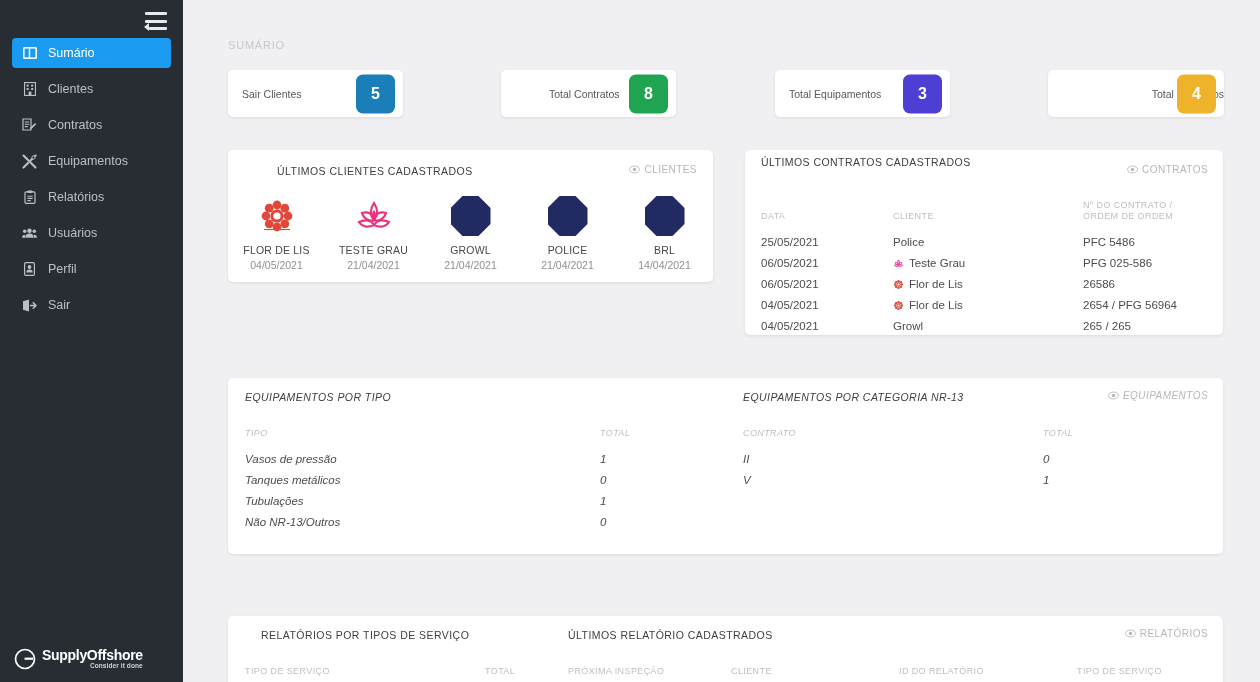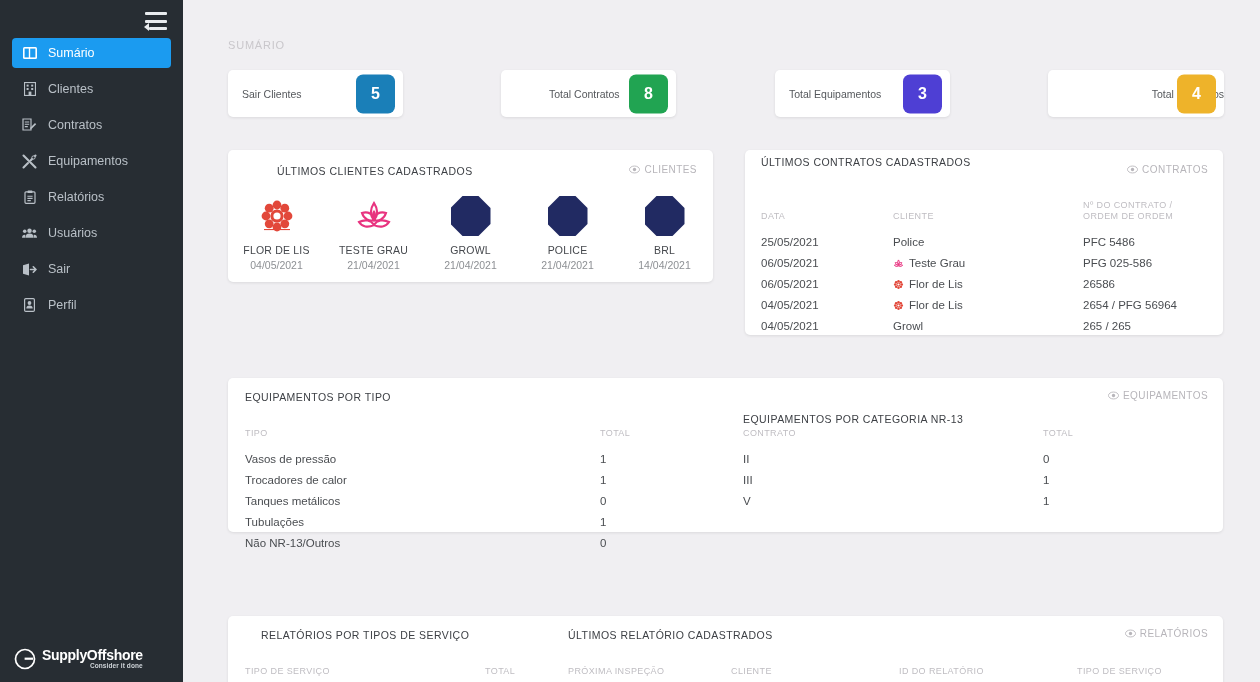--- a/index.html
+++ b/index.html
@@ -247,37 +247,37 @@
               <path d="M3.6 11 a4.4 4.4 0 0 1 8.8 0 z" fill="#b9c0c7"></path>
               <path d="M0 11 a3.2 3.2 0 0 1 3.4 -3.1 v3.1 z" fill="#b9c0c7"></path>
               <path d="M16 11 a3.2 3.2 0 0 0 -3.4 -3.1 v3.1 z" fill="#b9c0c7"></path>
             </svg>
         </span>
         <span>Usuários</span>
       </a>
 
       <a class="nav-item">
         <span class="ico">
-          <svg width="15" height="13" viewBox="0 0 15 13">
-              <path d="M7 0.6 L1 2.2 v8.6 L7 12.4 Z" fill="#b9c0c7"></path>
-              <path d="M8.5 6.5 h5.5 M11.3 3.8 L14 6.5 L11.3 9.2" stroke="#b9c0c7" stroke-width="1.6" fill="none" stroke-linecap="round" stroke-linejoin="round"></path>
-            </svg>
-        </span>
-        <span>Sair</span>
-      </a>
-
-      <a class="nav-item">
-        <span class="ico">
           <svg width="11" height="14" viewBox="0 0 11 14">
               <rect x="0.6" y="0.6" width="9.8" height="12.8" rx="1.2" fill="none" stroke="#b9c0c7" stroke-width="1.2"></rect>
               <circle cx="5.5" cy="5" r="1.9" fill="#b9c0c7"></circle>
               <path d="M2.3 10.6 a3.2 3.2 0 0 1 6.4 0 z" fill="#b9c0c7"></path>
             </svg>
         </span>
         <span>Perfil</span>
+      </a>
+
+      <a class="nav-item">
+        <span class="ico">
+          <svg width="15" height="13" viewBox="0 0 15 13">
+              <path d="M7 0.6 L1 2.2 v8.6 L7 12.4 Z" fill="#b9c0c7"></path>
+              <path d="M8.5 6.5 h5.5 M11.3 3.8 L14 6.5 L11.3 9.2" stroke="#b9c0c7" stroke-width="1.6" fill="none" stroke-linecap="round" stroke-linejoin="round"></path>
+            </svg>
+        </span>
+        <span>Sair</span>
       </a>
     </nav>
 
     <div class="brand">
       <svg width="22" height="22" viewBox="0 0 22 22">
         <path d="M11 1.5 A9.5 9.5 0 1 0 11 20.5 A9.5 9.5 0 0 0 11 1.5 Z" fill="none" stroke="#fff" stroke-width="1.7"></path>
         <rect x="4" y="9.6" width="14" height="2.4" fill="#272d33"></rect>
         <rect x="10.6" y="9.6" width="8.4" height="2.2" fill="#fff"></rect>
       </svg>
       <div class="brand-txt">
@@ -493,24 +493,24 @@
                     <span>Growl</span>
                   </span>
                 </td>
               <td>265 / 265</td>
             </tr>
           </tbody>
         </table>
       </div>
     </div>
 
-    <div class="panel" style="left:45px; top:378px; width:995px; height:154px;">
+    <div class="panel" style="left:45px; top:378px; width:995px; height:176px;font-style:italic;">
 
       <div style="position:absolute;left:17px;top:13px;" class="panel-title">EQUIPAMENTOS POR TIPO</div>
-      <div style="position:absolute;left:515px;top:13px;margin-top:22px;" class="panel-title">EQUIPAMENTOS POR CATEGORIA NR-13</div>
+      <div style="position:absolute;left:515px;top:13px;" class="panel-title">EQUIPAMENTOS POR CATEGORIA NR-13</div>
       <div class="eye-link" style="position:absolute;right:15px;top:12px;">
         <svg width="11" height="11" viewBox="0 0 14 14">
             <ellipse cx="7" cy="7" rx="6.4" ry="4.4" fill="none" stroke="#b7b5ba" stroke-width="1.1"></ellipse>
             <circle cx="7" cy="7" r="2.1" fill="#b7b5ba"></circle>
           </svg>
         <span>EQUIPAMENTOS</span>
       </div>
 
       <div style="position:absolute;left:17px;top:50px;width:455px;">
         <table class="kv-table">
@@ -519,24 +519,20 @@
             <th style="width:355px">TIPO</th>
             <th>TOTAL</th>
           </tr>
             </thead>
           <tbody>
             <tr>
                 <td>Vasos de pressão</td>
                 <td class="val">1</td>
               </tr>
             <tr>
-                <td>Trocadores de calor</td>
-                <td class="val">1</td>
-              </tr>
-            <tr>
                 <td>Tanques metálicos</td>
                 <td class="val">0</td>
               </tr>
             <tr>
                 <td>Tubulações</td>
                 <td class="val">1</td>
               </tr>
             <tr>
                 <td>Não NR-13/Outros</td>
                 <td class="val">0</td>
@@ -550,24 +546,20 @@
           <thead>
               <tr>
             <th style="width:300px">CONTRATO</th>
             <th>TOTAL</th>
           </tr>
             </thead>
           <tbody>
             <tr>
                 <td>II</td>
                 <td class="val">0</td>
-              </tr>
-            <tr>
-                <td>III</td>
-                <td class="val">1</td>
               </tr>
             <tr>
                 <td>V</td>
                 <td class="val">1</td>
               </tr>
           </tbody>
         </table>
       </div>
     </div>
 

